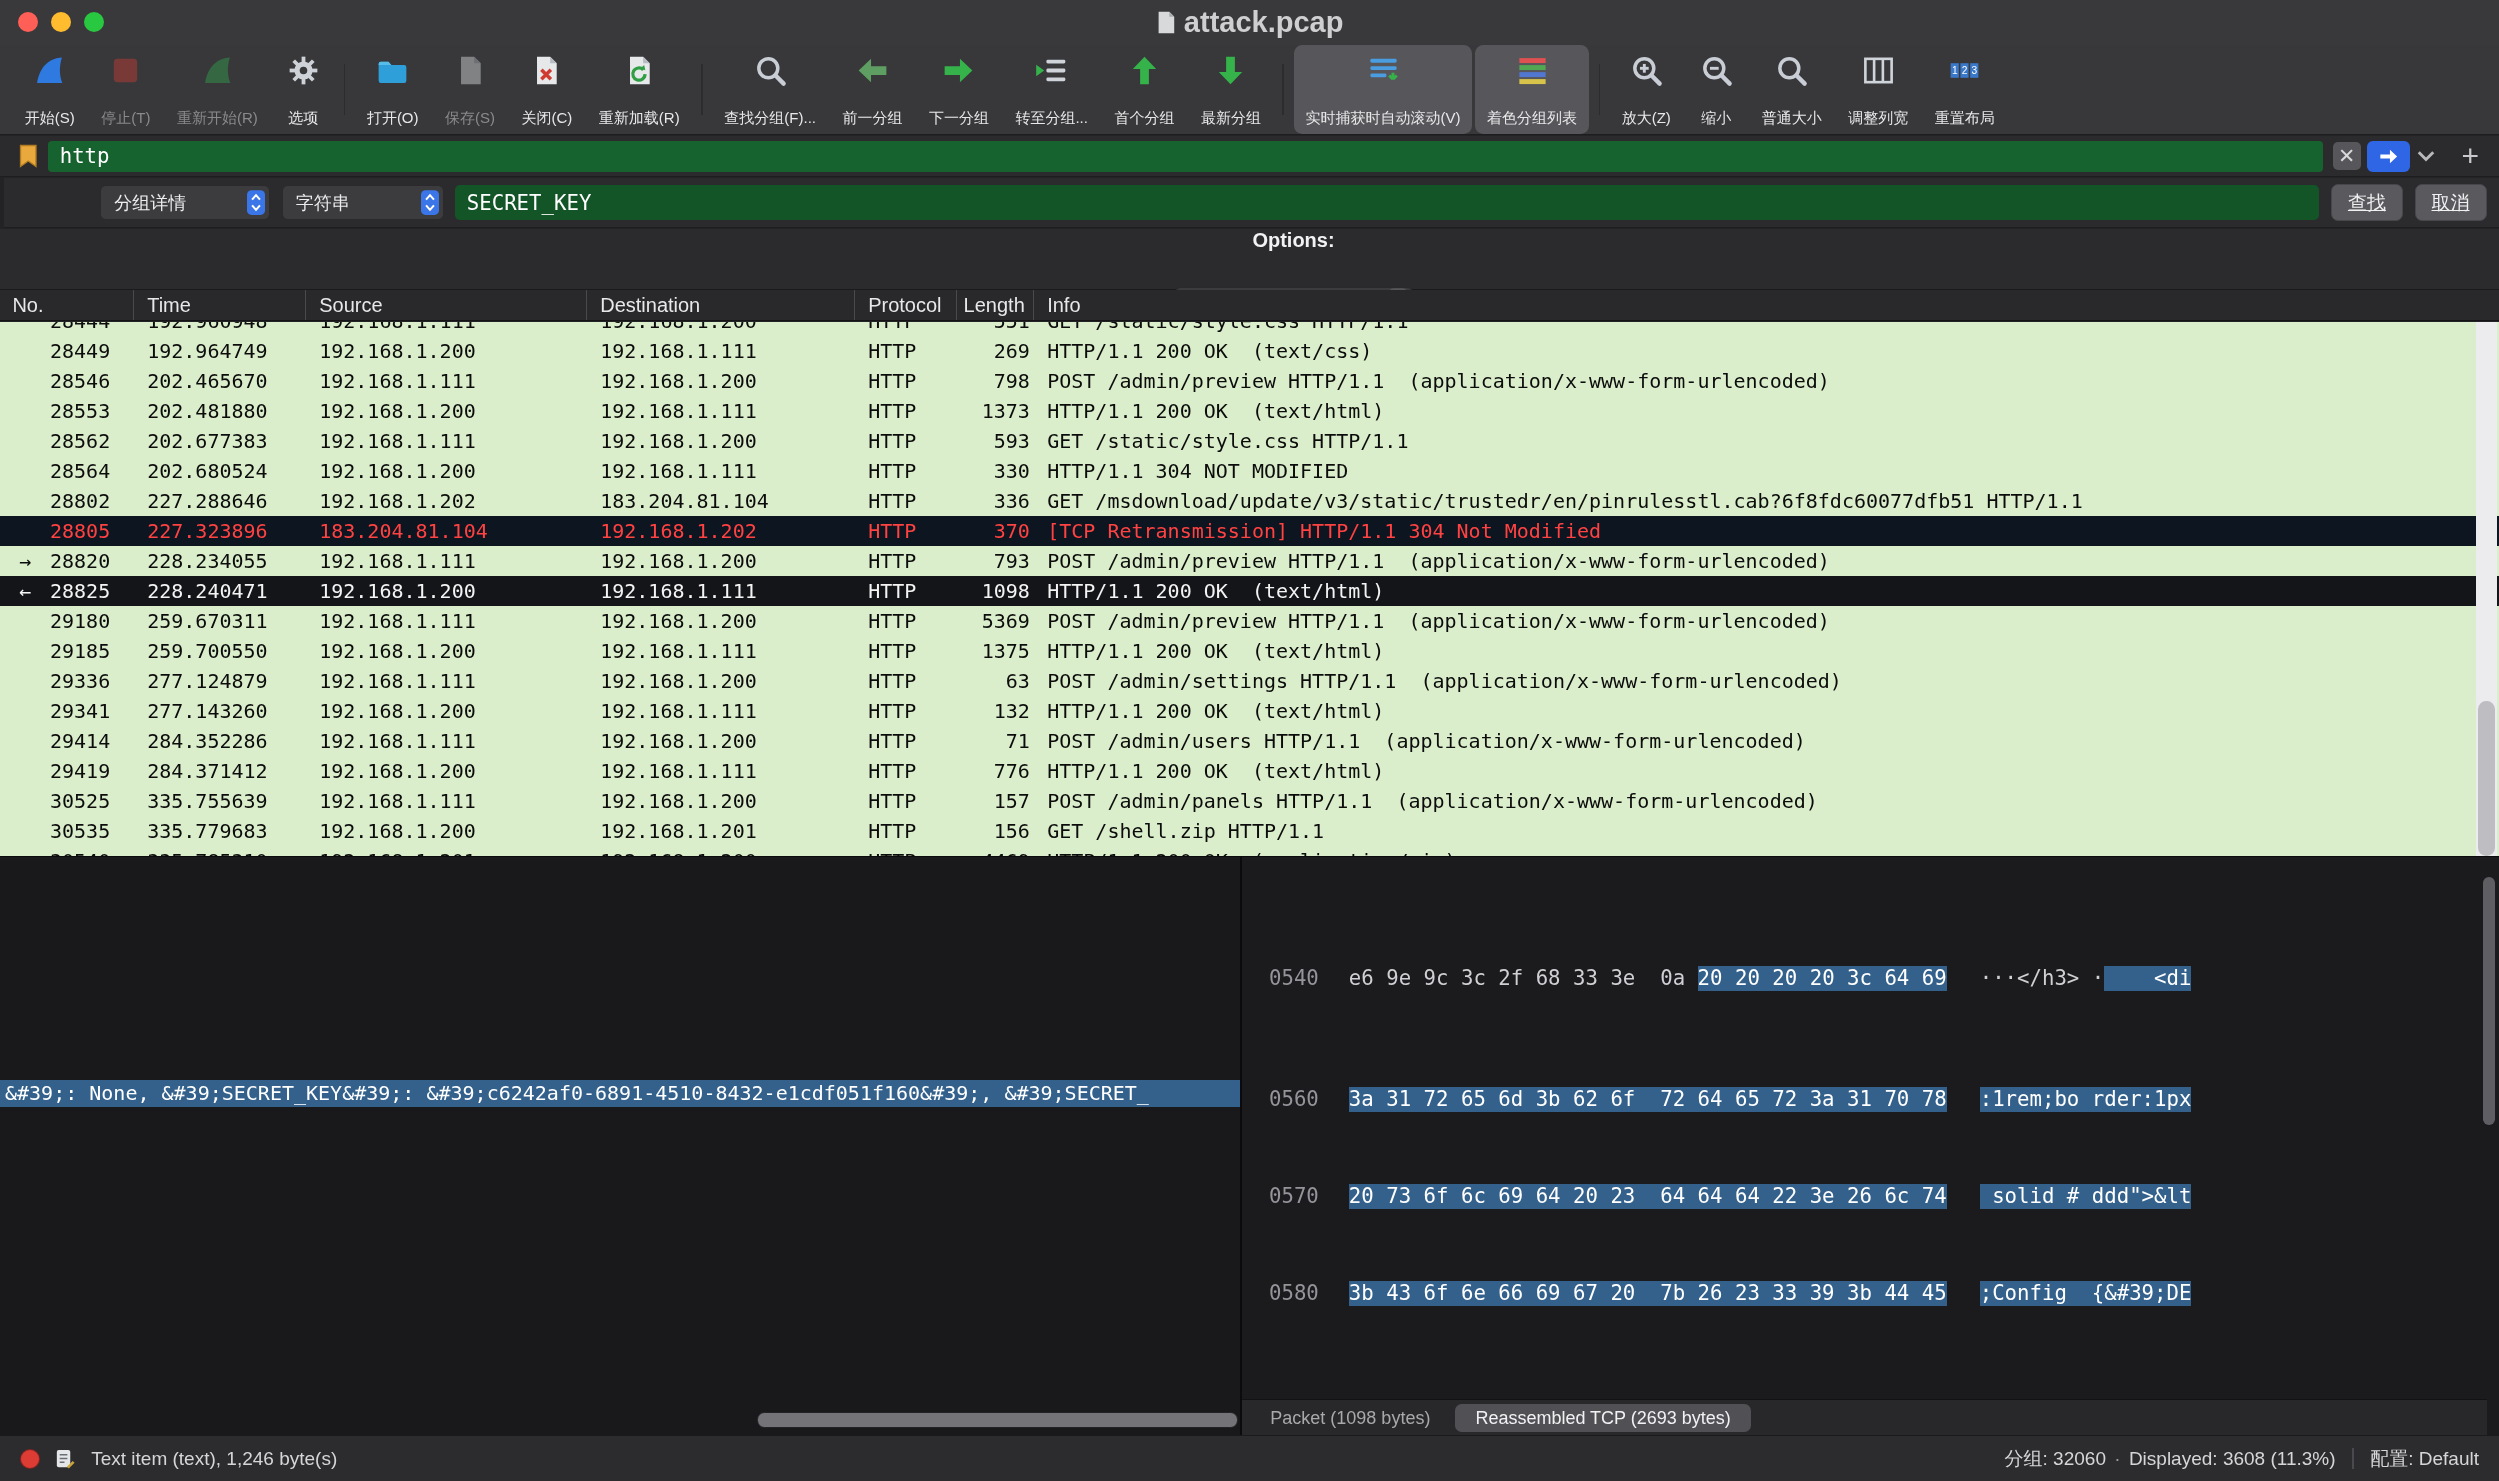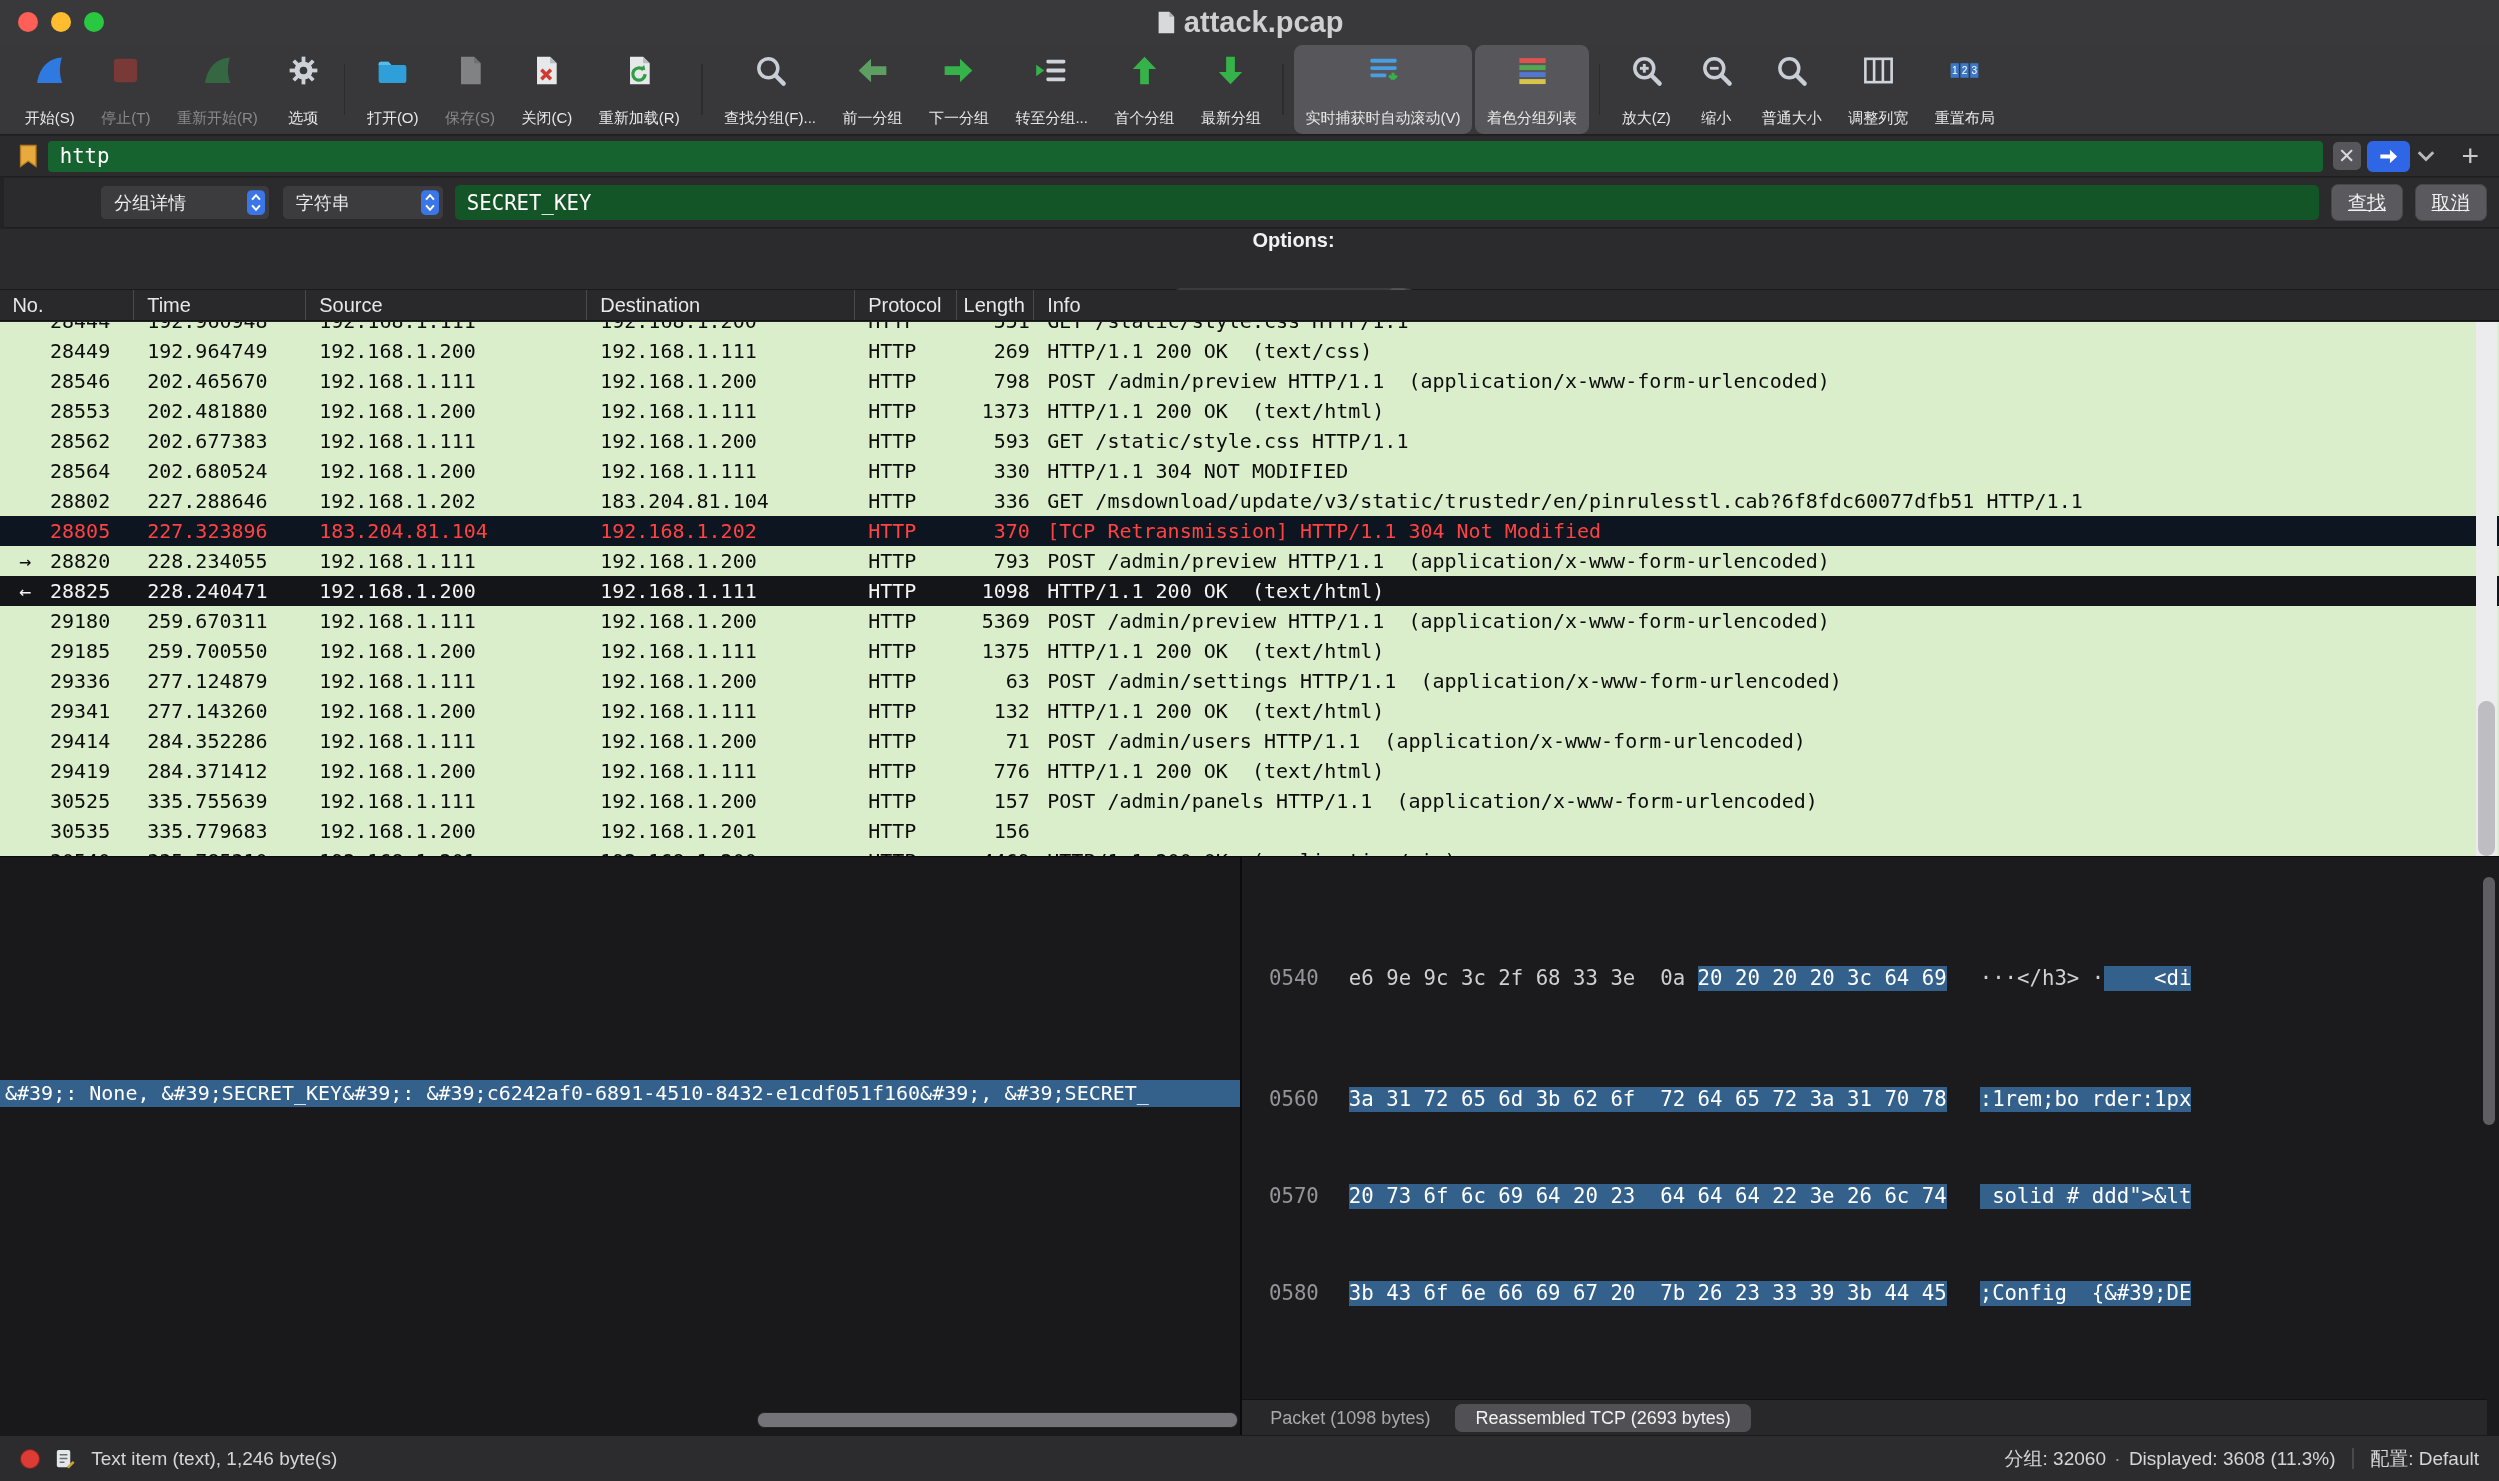--- a/index.html
+++ b/index.html
@@ -614,20 +614,21 @@
           <span class="c info">POST /admin/panels HTTP/1.1  (application/x-www-form-urlencoded)</span>
         </div>
 
         <div class="pt-row http">
           <span class="c no"><span class="gut"></span><span>30535</span></span>
           <span class="c time">335.779683</span>
           <span class="c src">192.168.1.200</span>
           <span class="c dst">192.168.1.201</span>
           <span class="c proto">HTTP</span>
           <span class="c len">156</span>
+          <span class="c info">GET /shell.zip HTTP/1.1</span>
         </div>
 
         <div class="pt-row http">
           <span class="c no"><span class="gut"></span><span>30540</span></span>
           <span class="c time">335.785310</span>
           <span class="c src">192.168.1.201</span>
           <span class="c dst">192.168.1.200</span>
           <span class="c proto">HTTP</span>
           <span class="c len">4469</span>
           <span class="c info">HTTP/1.1 200 OK  (application/zip)</span>

